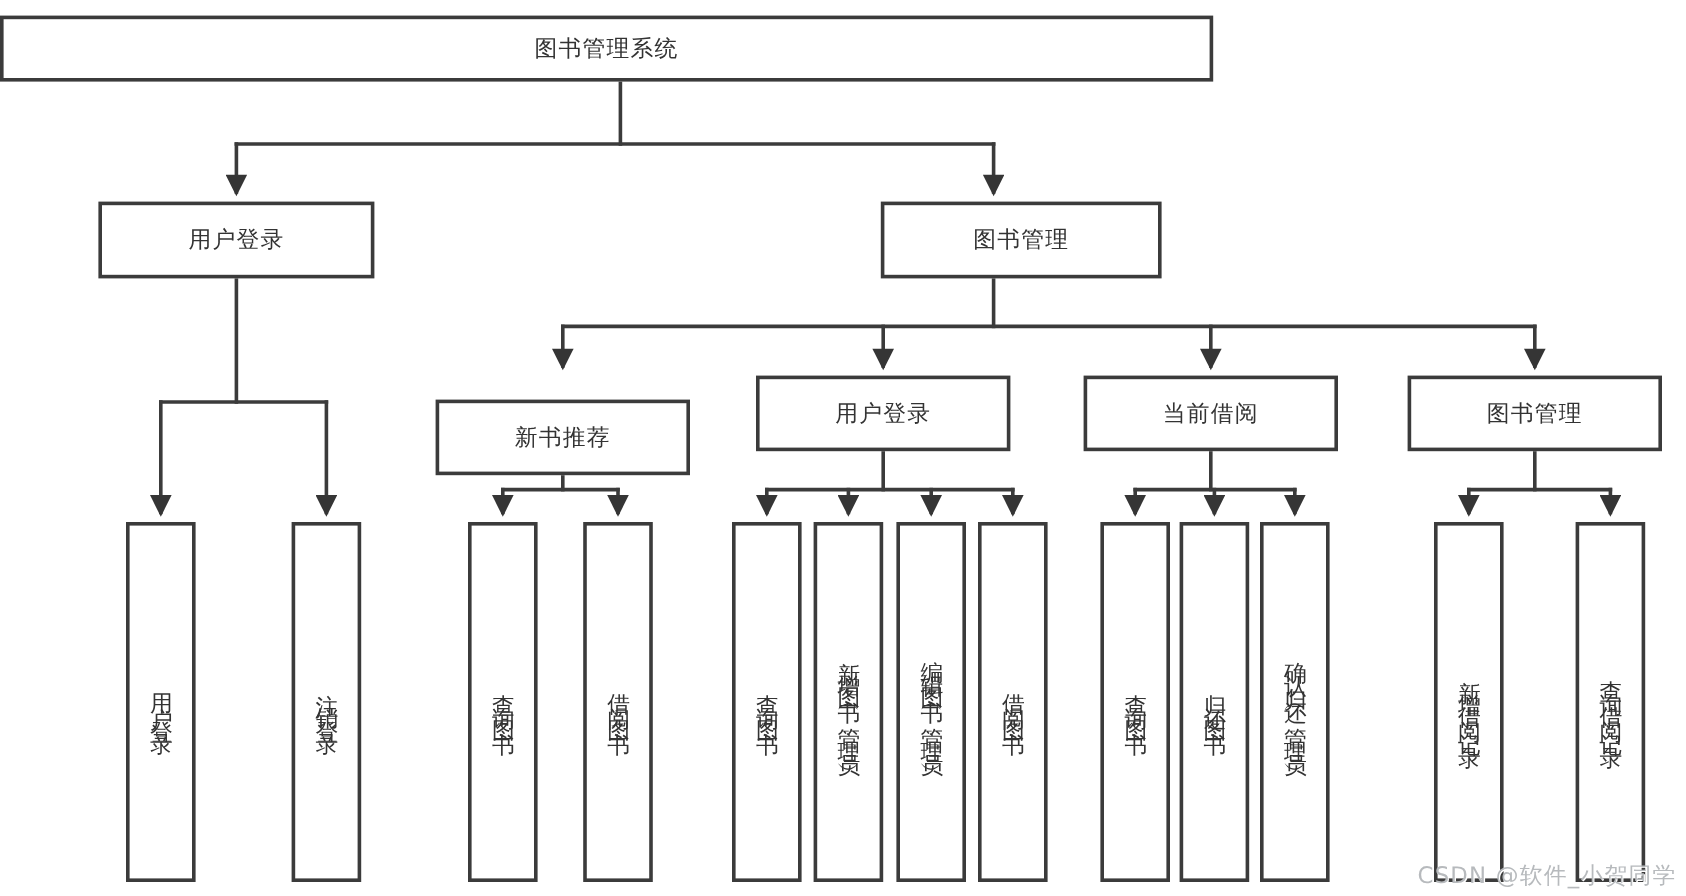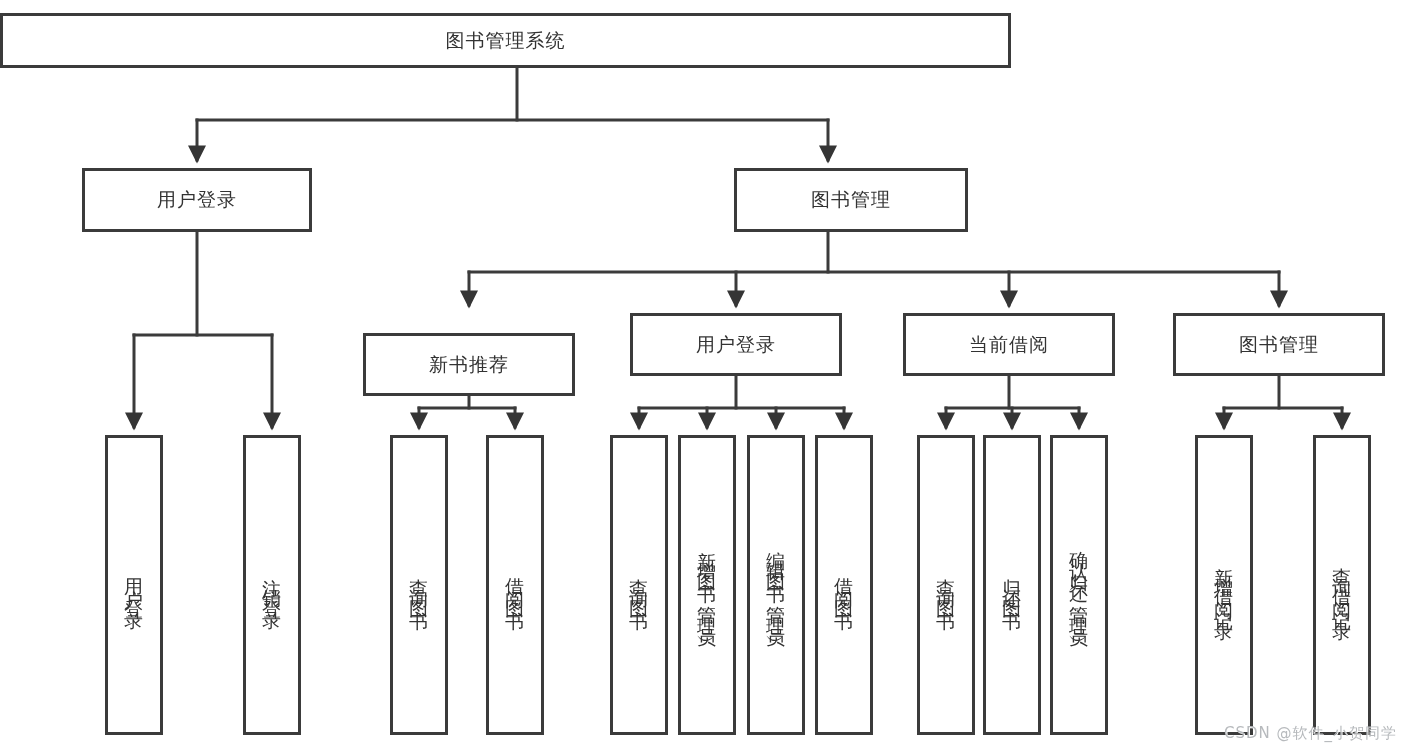--- a/index.html
+++ b/index.html
@@ -29,21 +29,21 @@
     text-orientation:mixed;
     font-size:19px;
     letter-spacing:11px;
     line-height:1;
     white-space:nowrap;
   }
   .watermark {
     position:absolute;
     right:8px;
     bottom:4px;
-    font-size:15px;
+    font-size:19px;
     letter-spacing:1px;
     color:#b7babd;
     text-shadow:1px 1px 0 #ffffff;
     z-index:3;
   }
   .wires line, .wires path { stroke:#3b3b3b; stroke-width:3; fill:none; stroke-linecap:square; }
 </style>
 </head>
 <body>
 

